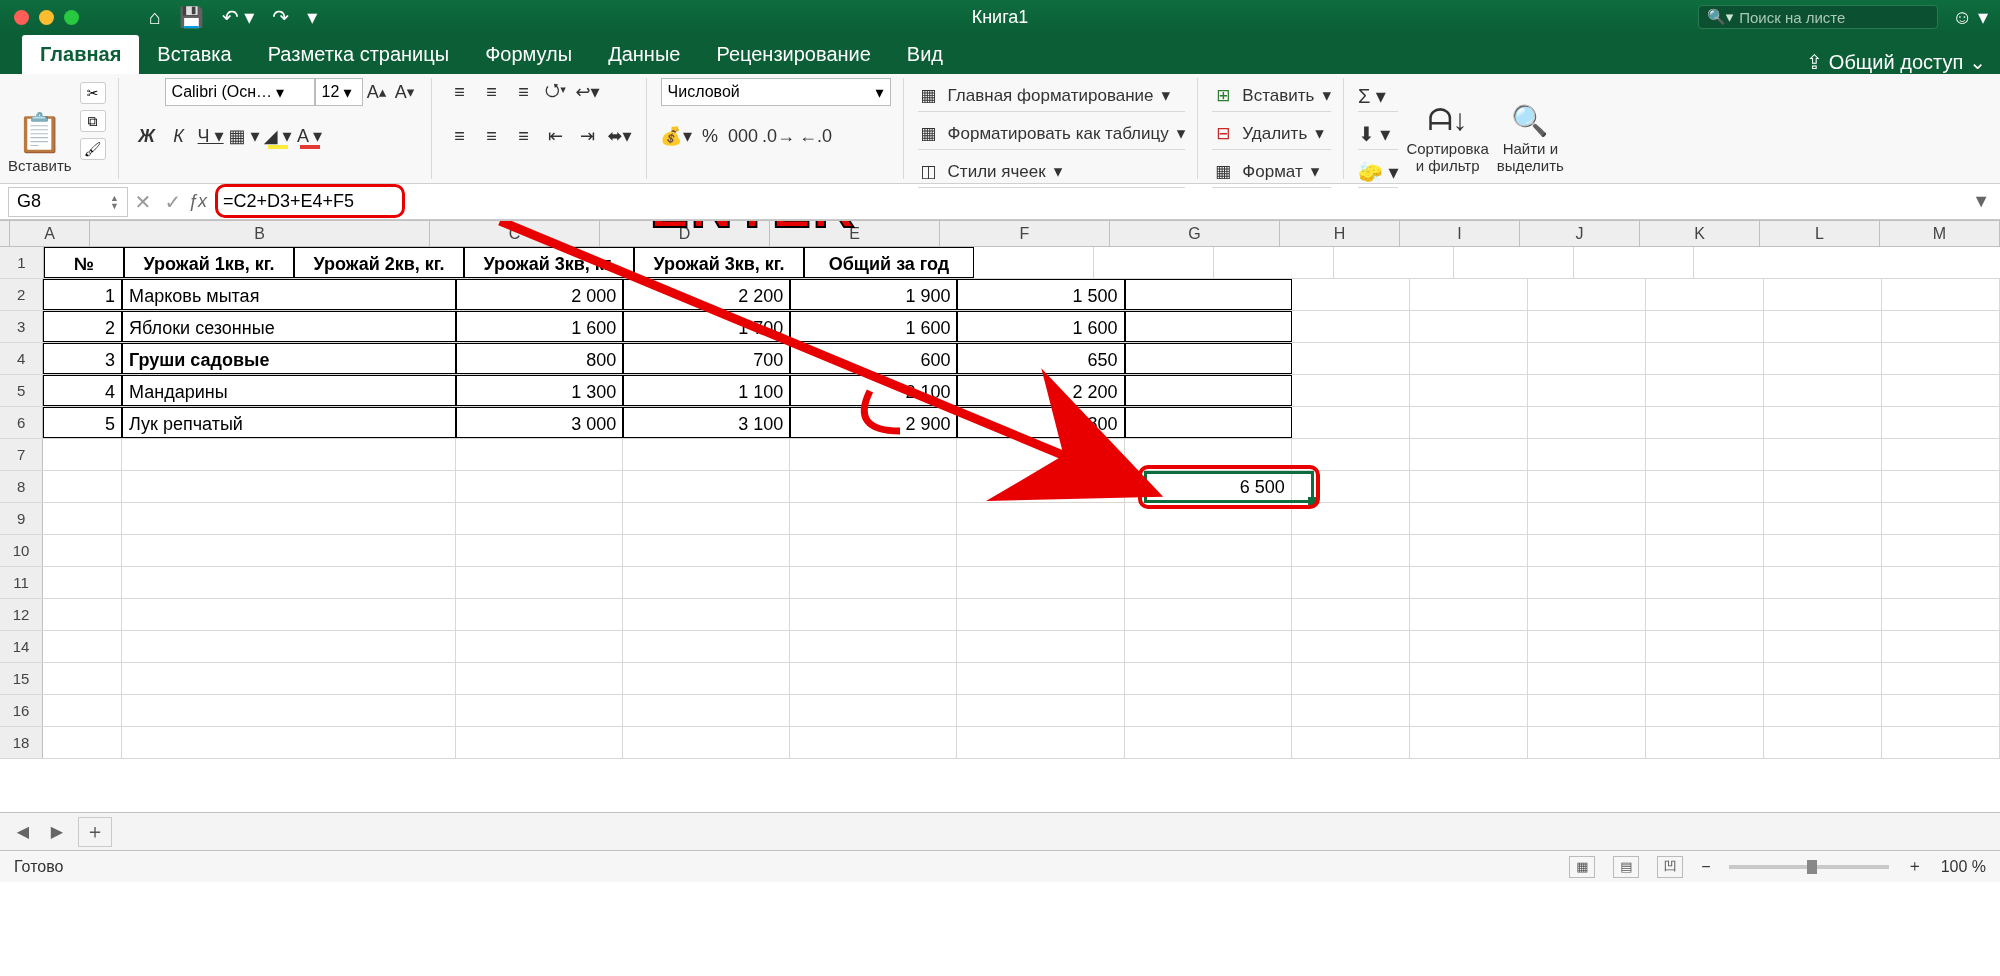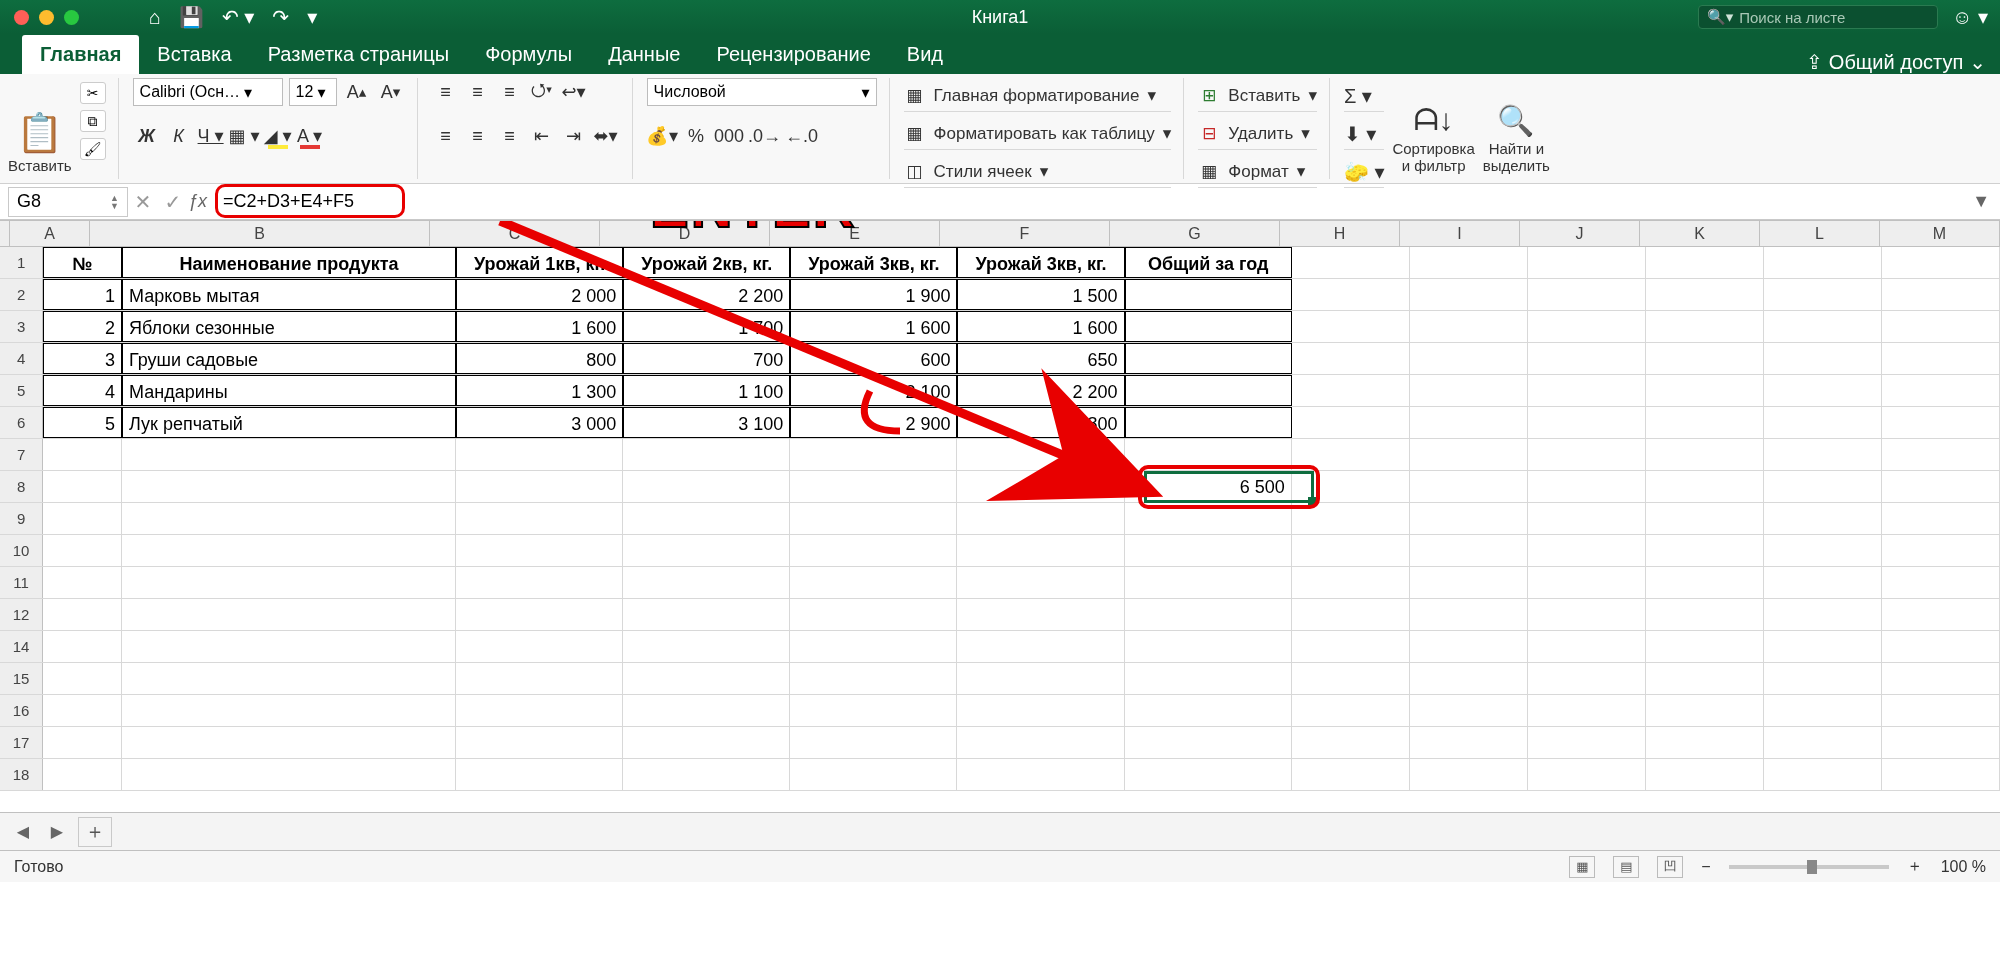--- a/index.html
+++ b/index.html
@@ -24,21 +24,21 @@
 .share { position: absolute; right: 14px; color: #fff; font-size: 20px; display: flex; align-items: center; gap: 6px; }
 
 
 .ribbon { height: 110px; background: #f8f8f8; border-bottom: 1px solid #d0d0d0; display: flex; padding: 4px 8px; gap: 14px; }
 .group { display: flex; align-items: flex-start; gap: 8px; border-right: 1px solid #d8d8d8; padding-right: 12px; }
 .group:last-child { border-right: none; }
 .bigbtn { display: flex; flex-direction: column; align-items: center; justify-content: flex-end; height: 96px; font-size: 15px; color: #333; gap: 2px; }
 .bigicon { font-size: 38px; }
 .minibtns { display: flex; flex-direction: column; gap: 6px; padding-top: 4px; }
 .mini { width: 26px; height: 22px; border: 1px solid #ccc; border-radius: 3px; display: flex; align-items: center; justify-content: center; font-size: 14px; background: #fff; }
-.fontrow { display: flex; gap: 6px; align-items: center; }
+.fontrow { display: flex; align-items: center; margin-left: 32px; }
 .combo { height: 28px; border: 1px solid #bcbcbc; background: #fff; font-size: 16px; display: flex; align-items: center; padding: 0 6px; gap: 4px; }
 .fontname { width: 150px; } .fontsize { width: 48px; }
 .btnrow { display: flex; gap: 4px; margin-top: 8px; align-items: center; }
 .rbtn { min-width: 28px; height: 28px; display: flex; align-items: center; justify-content: center; font-size: 18px; color: #333; }
 .rbtn.bold { font-weight: 900; font-style: italic; }
 .rbtn.italic { font-style: italic; }
 .rbtn.under { text-decoration: underline; }
 .fillcolor { position: relative; } .fillcolor::after { content:''; position:absolute; bottom:1px; left:4px; right:4px; height:4px; background:#ffeb3b; }
 .textcolor { position: relative; } .textcolor::after { content:''; position:absolute; bottom:1px; left:4px; right:4px; height:4px; background:#e53935; }
 .numfmt { width: 230px; }
@@ -270,21 +270,20 @@
         <div class="ch" style="width: 120px;">J</div>
         <div class="ch" style="width: 120px;">K</div>
         <div class="ch" style="width: 120px;">L</div>
         <div class="ch" style="width: 120px;">M</div>
       </div>
   </div>
   <div class="rows" id="rows-container">
       <div class="row">
         <div class="rh">1</div>
         <div class="cell hdr" style="width: 80px;">№</div>
-        <div class="cell hdr" style="width: 340px;">Наименование продукта</div>
         <div class="cell hdr" style="width: 170px;">Урожай 1кв, кг.</div>
         <div class="cell hdr" style="width: 170px;">Урожай 2кв, кг.</div>
         <div class="cell hdr" style="width: 170px;">Урожай 3кв, кг.</div>
         <div class="cell hdr" style="width: 170px;">Урожай 3кв, кг.</div>
         <div class="cell hdr" style="width: 170px;">Общий за год</div>
         <div class="cell " style="width: 120px;"></div>
         <div class="cell " style="width: 120px;"></div>
         <div class="cell " style="width: 120px;"></div>
         <div class="cell " style="width: 120px;"></div>
         <div class="cell " style="width: 120px;"></div>
@@ -318,21 +317,21 @@
         <div class="cell " style="width: 120px;"></div>
         <div class="cell " style="width: 120px;"></div>
         <div class="cell " style="width: 120px;"></div>
         <div class="cell " style="width: 120px;"></div>
         <div class="cell " style="width: 120px;"></div>
         <div class="cell " style="width: 120px;"></div>
       </div>
       <div class="row">
         <div class="rh">4</div>
         <div class="cell bord rnum" style="width: 80px;">3</div>
-        <div class="cell bord" style="width: 340px;">Груши садовые</div>
+        <div class="cell bord" style="width: 340px; font-weight: bold;">Груши садовые</div>
         <div class="cell bord rnum" style="width: 170px;">800</div>
         <div class="cell bord rnum" style="width: 170px;">700</div>
         <div class="cell bord rnum" style="width: 170px;">600</div>
         <div class="cell bord rnum" style="width: 170px;">650</div>
         <div class="cell bord" style="width: 170px;"></div>
         <div class="cell " style="width: 120px;"></div>
         <div class="cell " style="width: 120px;"></div>
         <div class="cell " style="width: 120px;"></div>
         <div class="cell " style="width: 120px;"></div>
         <div class="cell " style="width: 120px;"></div>
@@ -493,36 +492,20 @@
         <div class="cell " style="width: 170px;"></div>
         <div class="cell " style="width: 120px;"></div>
         <div class="cell " style="width: 120px;"></div>
         <div class="cell " style="width: 120px;"></div>
         <div class="cell " style="width: 120px;"></div>
         <div class="cell " style="width: 120px;"></div>
         <div class="cell " style="width: 120px;"></div>
       </div>
       <div class="row">
         <div class="rh">16</div>
-        <div class="cell " style="width: 80px;"></div>
-        <div class="cell " style="width: 340px;"></div>
-        <div class="cell " style="width: 170px;"></div>
-        <div class="cell " style="width: 170px;"></div>
-        <div class="cell " style="width: 170px;"></div>
-        <div class="cell " style="width: 170px;"></div>
-        <div class="cell " style="width: 170px;"></div>
-        <div class="cell " style="width: 120px;"></div>
-        <div class="cell " style="width: 120px;"></div>
-        <div class="cell " style="width: 120px;"></div>
-        <div class="cell " style="width: 120px;"></div>
-        <div class="cell " style="width: 120px;"></div>
-        <div class="cell " style="width: 120px;"></div>
-      </div>
-      <div class="row">
-        <div class="rh">17</div>
         <div class="cell " style="width: 80px;"></div>
         <div class="cell " style="width: 340px;"></div>
         <div class="cell " style="width: 170px;"></div>
         <div class="cell " style="width: 170px;"></div>
         <div class="cell " style="width: 170px;"></div>
         <div class="cell " style="width: 170px;"></div>
         <div class="cell " style="width: 170px;"></div>
         <div class="cell " style="width: 120px;"></div>
         <div class="cell " style="width: 120px;"></div>
         <div class="cell " style="width: 120px;"></div>

